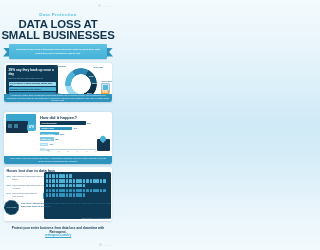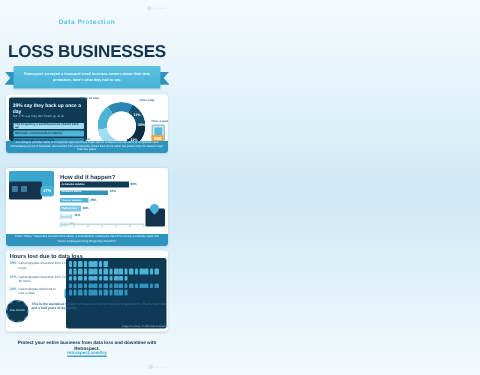--- a/index.html
+++ b/index.html
@@ -150,21 +150,22 @@
 <body>
 
 <div class="sheet">
 
   <div class="brandmark">
     <span class="bm-dot"></span>
     <span class="bm-txt">Retrospect</span>
   </div>
 
   <div class="eyebrow">Data Protection</div>
-  <div class="ttl l2">LOSS BUSINESSES</div>
+  <div class="ttl l1">DATA LOSS AT</div>
+  <div class="ttl l2">SMALL BUSINESSES</div>
 
   <div class="ribbon-wrap">
     <div class="rb-tail lf"></div>
     <div class="rb-tail rt"></div>
     <div class="rb-main">
       <div class="rb-txt">Retrospect surveyed a thousand small business owners about their data protection, here's what they had to say.</div>
     </div>
   </div>
 
   <div class="card s1">

